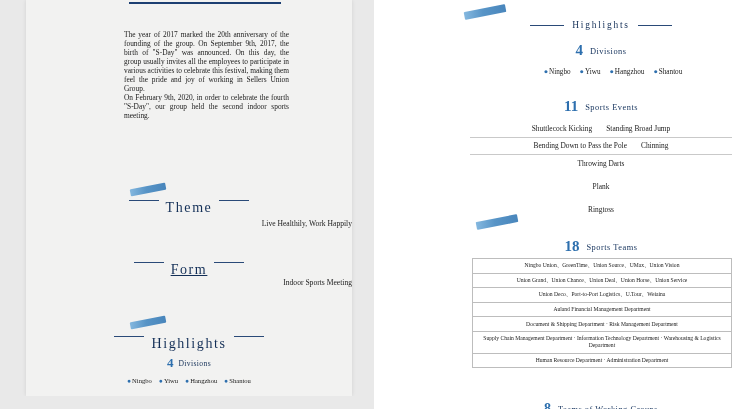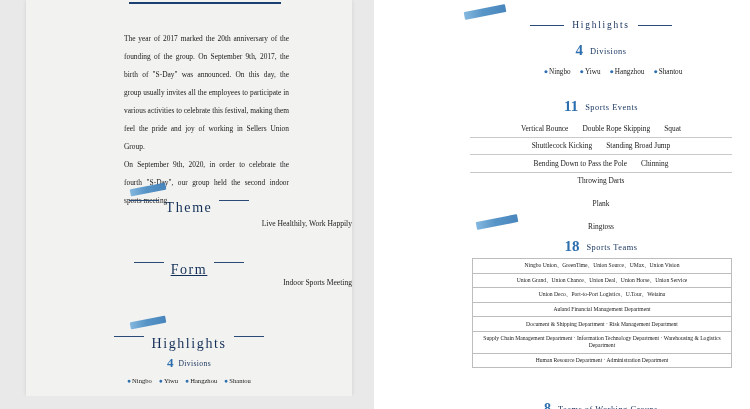--- a/index.html
+++ b/index.html
@@ -44,21 +44,21 @@
     width: 152px;
     height: 2px;
     background: #1d3f72;
   }
   .body-text {
     position: absolute;
     left: 98px;
     top: 30px;
     width: 165px;
     font-size: 7.4px;
-    line-height: 18px;
+    line-height: 9px;
     color: #1b1b1b;
     text-align: justify;
     font-family: "Liberation Serif", serif;
   }
   .body-text p {
     margin: 0;
     text-indent: 0;
   }
   
   .brush {
@@ -256,21 +256,21 @@
 
 <div class="page">
 
   <div class="left-panel">
     <div class="left-sheet">
 
       <div class="left-topline"></div>
 
       <div class="body-text">
         <p>The year of 2017 marked the 20th anniversary of the founding of the group. On September 9th, 2017, the birth of "S-Day" was announced. On this day, the group usually invites all the employees to participate in various activities to celebrate this festival, making them feel the pride and joy of working in Sellers Union Group.</p>
-        <p>On September 9th, 2020, in order to celebrate the fourth "S-Day", our group held the second indoor sports meeting.</p>
+        <p>On February 9th, 2020, in order to celebrate the fourth "S-Day", our group held the second indoor sports meeting.</p>
       </div>
 
       <div class="brush" style="left:104px; top:186px; width:36px; height:7px;"></div>
       <div class="sec-head" style="left:0; top:200px;">
         <span class="rule"></span>
         <span>Theme</span>
         <span class="rule"></span>
       </div>
       <div class="sub-line" style="left:0; top:219px;">Live Healthily, Work Happily</div>
 
@@ -321,25 +321,20 @@
       <div class="r-cities" style="top:68px;">
         <span class="pin">●</span><span>Ningbo</span><span class="sep"></span><span class="pin">●</span><span>Yiwu</span><span class="sep"></span><span class="pin">●</span><span>Hangzhou</span><span class="sep"></span><span class="pin">●</span><span>Shantou</span>
       </div>
 
       <div class="r-count" style="top:96px;">
         <span class="bignum">11</span>
         <span class="label">Sports Events</span>
       </div>
 
       <div class="events">
-        <div class="ev-row">
-          <span>Vertical Bounce</span>
-          <span>Double Rope Skipping</span>
-          <span>Squat</span>
-        </div>
         <div class="ev-row">
           <span>Shuttlecock Kicking</span>
           <span>Standing Broad Jump</span>
         </div>
         <div class="ev-row">
           <span>Bending Down to Pass the Pole</span>
           <span>Chinning</span>
         </div>
         <div class="ev-row">
           <span>Throwing Darts</span>

